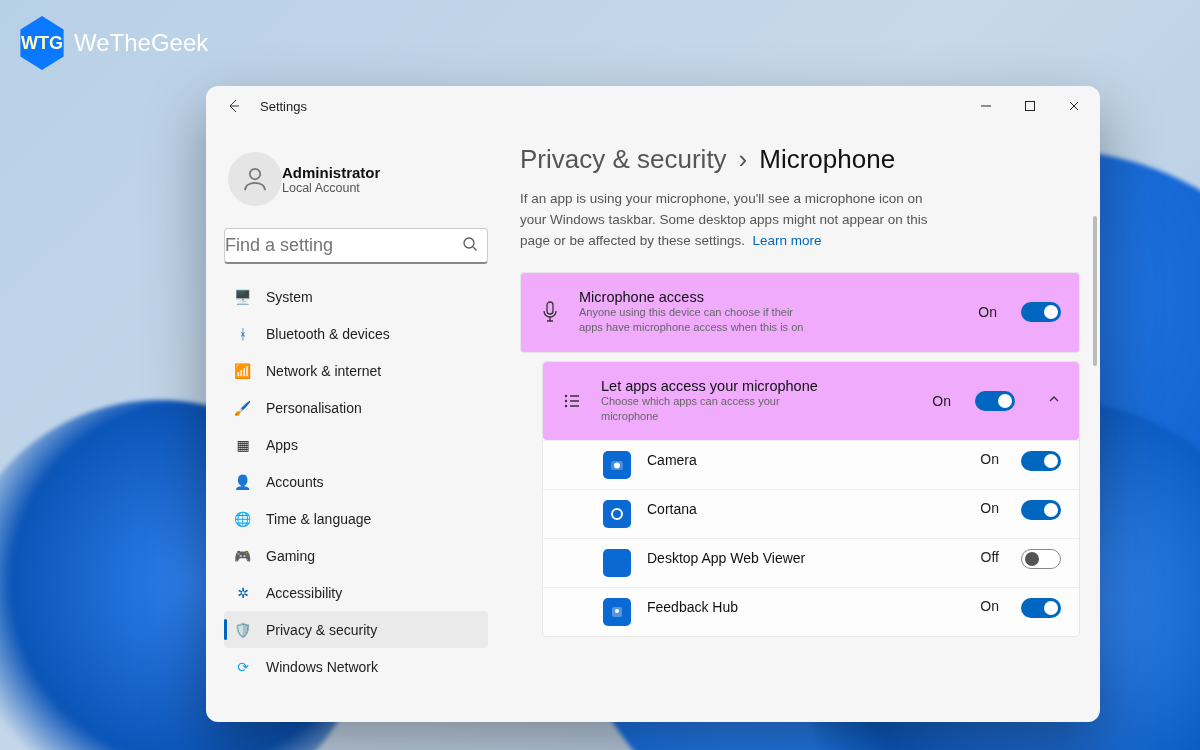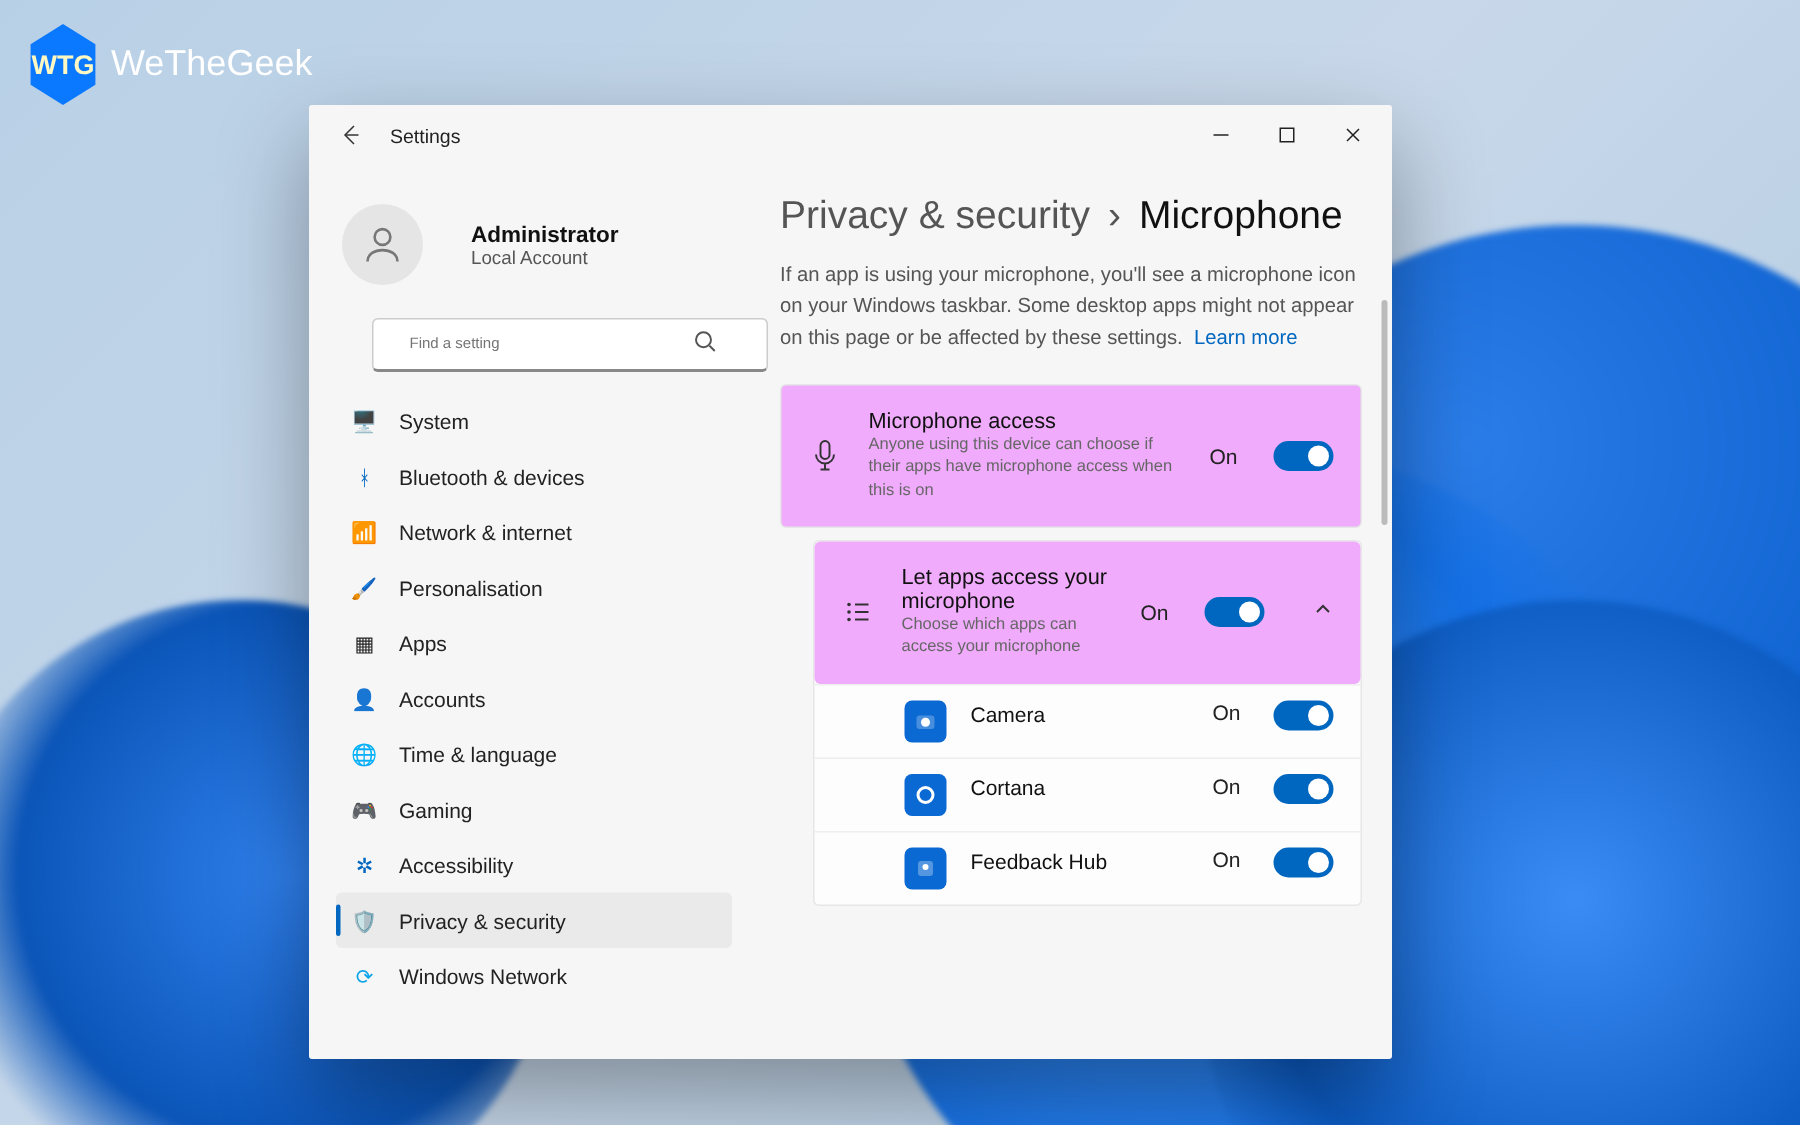--- a/index.html
+++ b/index.html
@@ -20,46 +20,46 @@
     display:flex; align-items:center; gap:8px; color:#fff;
     font-size:24px; font-weight:500;
   }
   .logo-hex {
     width:48px; height:54px; background:#0a78ff;
     clip-path: polygon(50% 0%, 95% 25%, 95% 75%, 50% 100%, 5% 75%, 5% 25%);
     display:flex; align-items:center; justify-content:center;
     font-weight:700; font-size:18px; color:#fef9c3;
   }
   .window {
-    position:absolute; left:206px; top:70px; width:722px; height:636px;
-    background:#f6f6f6; border-radius:2px;
+    position:absolute; left:206px; top:86px; width:894px; height:636px;
+    background:#f6f6f6; border-radius:12px;
     box-shadow: 0 25px 60px rgba(0,0,0,.35);
     display:flex; flex-direction:column; z-index:10; overflow:hidden;
   }
   .titlebar { height:40px; display:flex; align-items:center; padding:0 4px 0 16px; }
   .back-btn { width:24px; height:24px; display:flex; align-items:center; justify-content:center; cursor:pointer; }
   .titlebar .app-title { margin-left:14px; font-size:13px; color:#222; }
   .win-controls { margin-left:auto; display:flex; }
   .win-btn { width:44px; height:32px; display:flex; align-items:center; justify-content:center; cursor:pointer; }
   .body { flex:1; display:flex; overflow:hidden; }
   .sidebar { width:300px; padding:8px 18px 0 18px; display:flex; flex-direction:column; }
-  .user-block { display:flex; align-items:center; gap:32px; padding:18px 4px 22px 4px; }
+  .user-block { display:flex; align-items:center; gap:0; padding:18px 4px 22px 4px; }
   .avatar {
     width:54px; height:54px; border-radius:50%; background:#e5e5e5;
     display:flex; align-items:center; justify-content:center;
   }
   .user-name { font-size:15px; font-weight:600; color:#111; }
   .user-sub { font-size:12.5px; color:#555; }
   .search-box {
     position:relative; margin-bottom:14px;
   }
   .search-box input {
-    width:100%; height:36px; padding:0 34px 0 24px;
+    width:100%; height:36px; padding:0 34px 0 0;
     border:1px solid #ccc; border-bottom:2px solid #888; border-radius:4px;
-    background:#fff; font-size:10px; color:#333; outline:none;margin-left:24px;
+    background:#fff; font-size:18px; color:#333; outline:none;
   }
   .search-box .si { position:absolute; right:10px; top:50%; transform:translateY(-50%); }
   .nav { list-style:none; }
   .nav li {
     display:flex; align-items:center; gap:14px;
     height:37px; padding:0 10px; border-radius:4px; cursor:pointer;
     font-size:14px; color:#222;
   }
   .nav li.selected { background:#eaeaea; position:relative; }
   .nav li.selected::before {
@@ -290,20 +290,28 @@
                 <circle cx="8" cy="8" r="5" stroke="#fff" stroke-width="2" fill="none"></circle>
               </svg>
             </div>
           <div class="app-name">Cortana</div>
           <span class="state-label">On</span>
           <div class="toggle on">
               <div class="knob"></div>
             </div>
         </div>
 
+        <div class="app-item">
+          <div class="app-ico bg-blue"></div>
+          <div class="app-name">Desktop App Web Viewer</div>
+          <span class="state-label">Off</span>
+          <div class="toggle off">
+              <div class="knob"></div>
+            </div>
+        </div>
 
         <div class="app-item">
           <div class="app-ico bg-blue">
               <svg width="16" height="16">
                 <rect x="3" y="3" width="10" height="10" rx="2" fill="#fff" opacity=".3"></rect>
                 <circle cx="8" cy="7" r="2" fill="#fff"></circle>
               </svg>
             </div>
           <div class="app-name">Feedback Hub</div>
           <span class="state-label">On</span>

